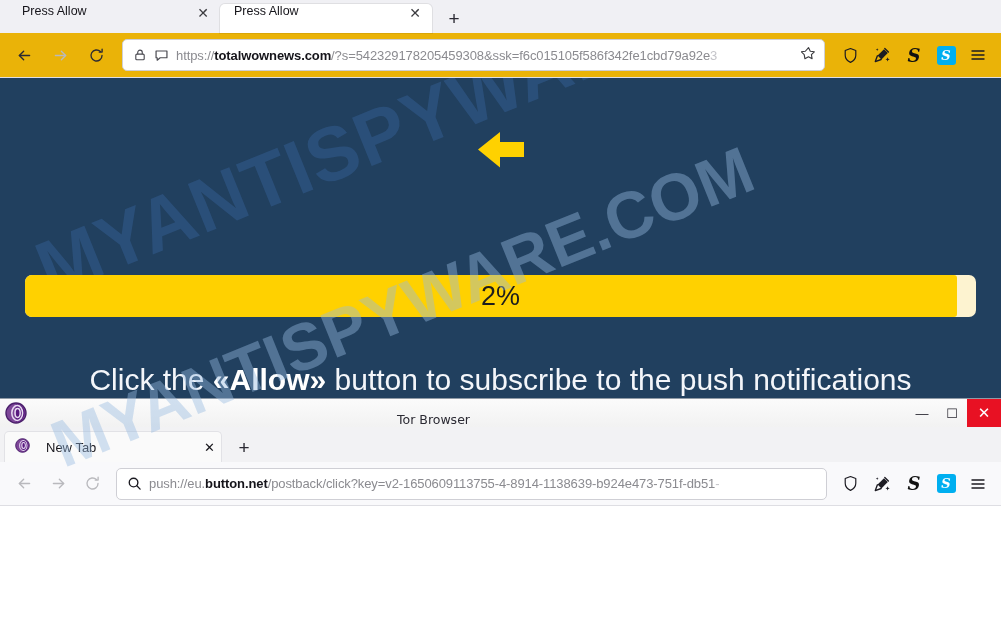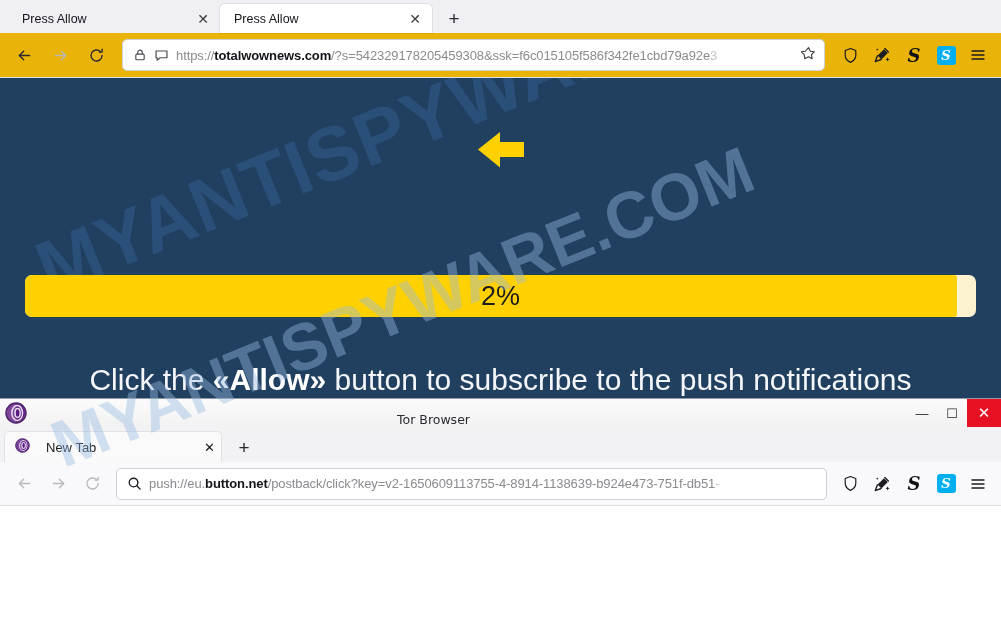--- a/index.html
+++ b/index.html
@@ -15,21 +15,21 @@
   #win1 { position: absolute; inset: 0 0 auto 0; width: 1001px; height: 398px; background: #f9f9fb; }
 
   .tabstrip {
     position: relative; height: 33px;
     background: #f0f0f4;
     display: flex; align-items: flex-end; padding-left: 8px;
   }
   .tab {
     position: relative;
     height: 29px; width: 212px;
-    display: flex; align-items: center;
+    display: flex; 
     padding: 0 8px 0 14px;
     font-size: 12.5px; color: #15141a;
     border-radius: 5px 5px 0 0;
   }
   .tab.inactive { background: #f0f0f4; }
   .tab.active { background: #ffffff; box-shadow: 0 0 0 1px rgba(0,0,0,.07); }
   .tab .tab-title { flex: 1; white-space: nowrap; overflow: hidden; text-overflow: ellipsis; }
   .tab .tab-close {
     width: 18px; height: 18px; flex: none;
     display: flex; align-items: center; justify-content: center;

